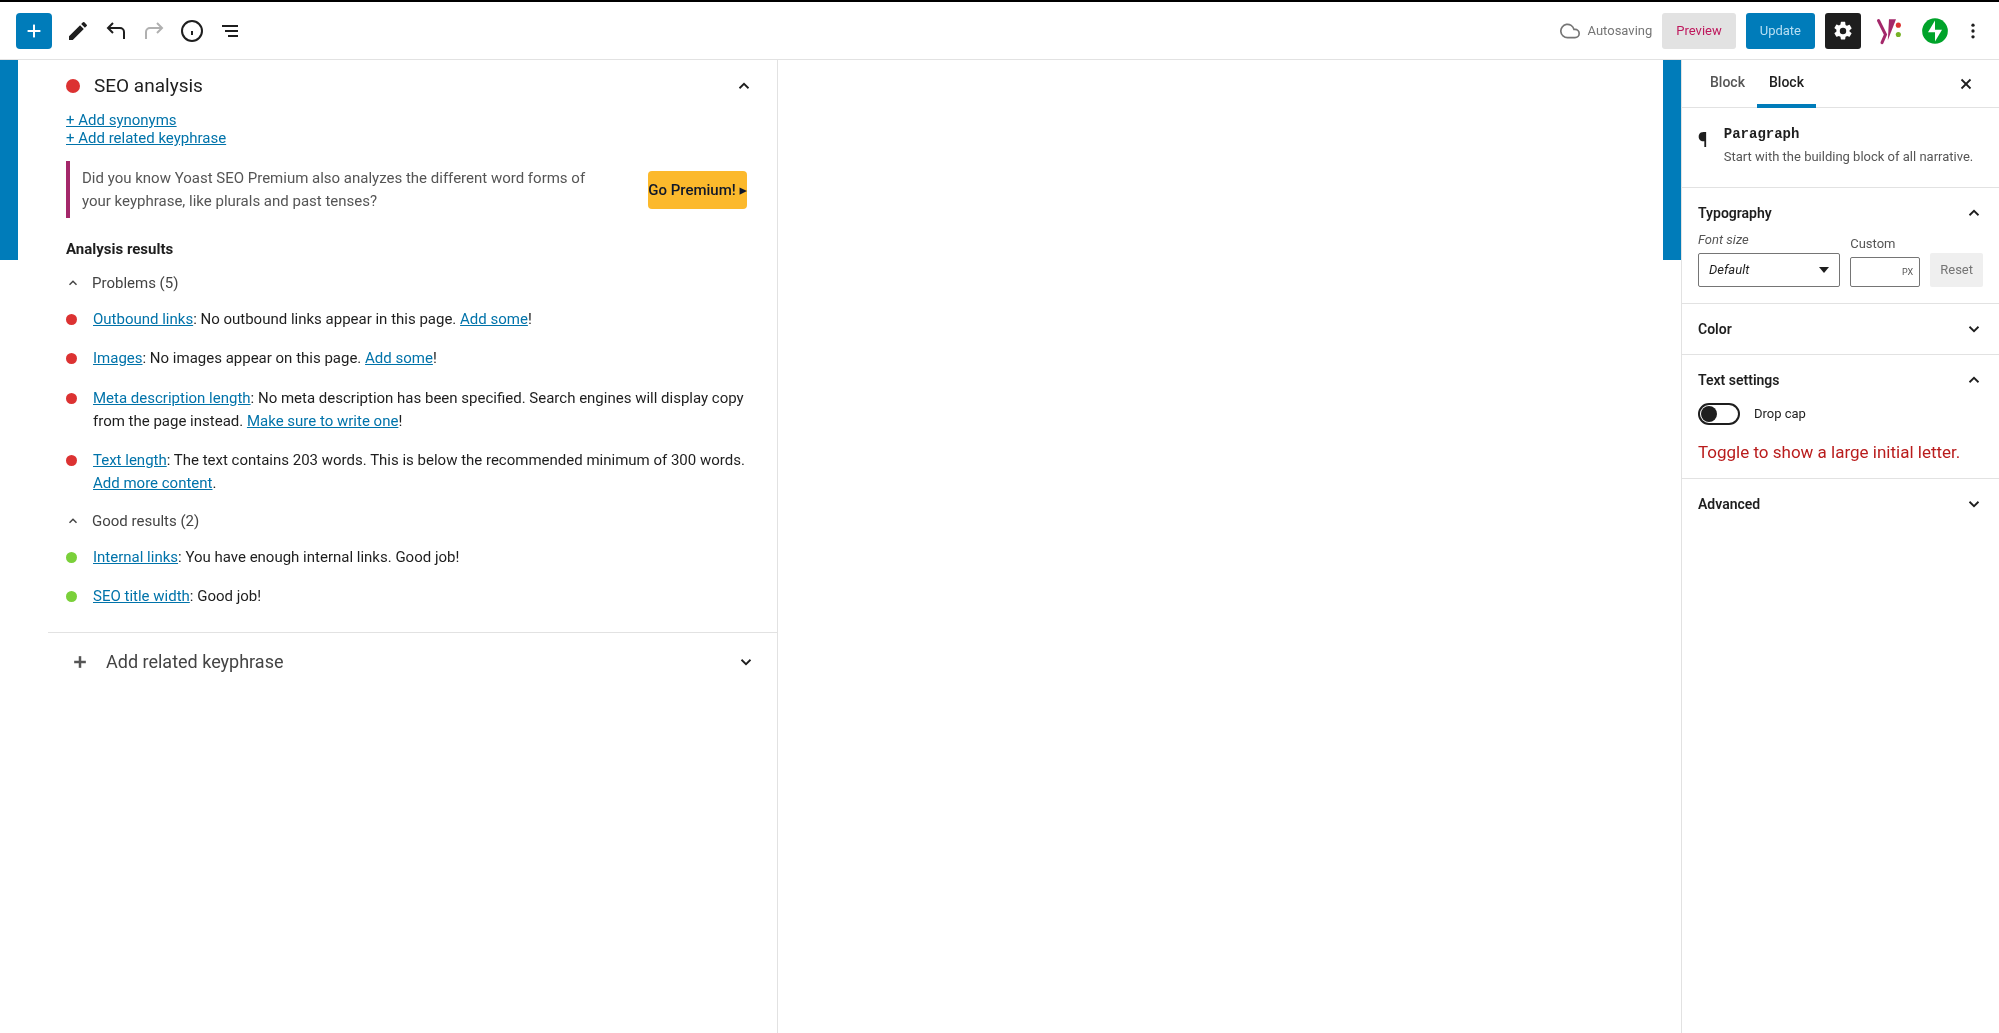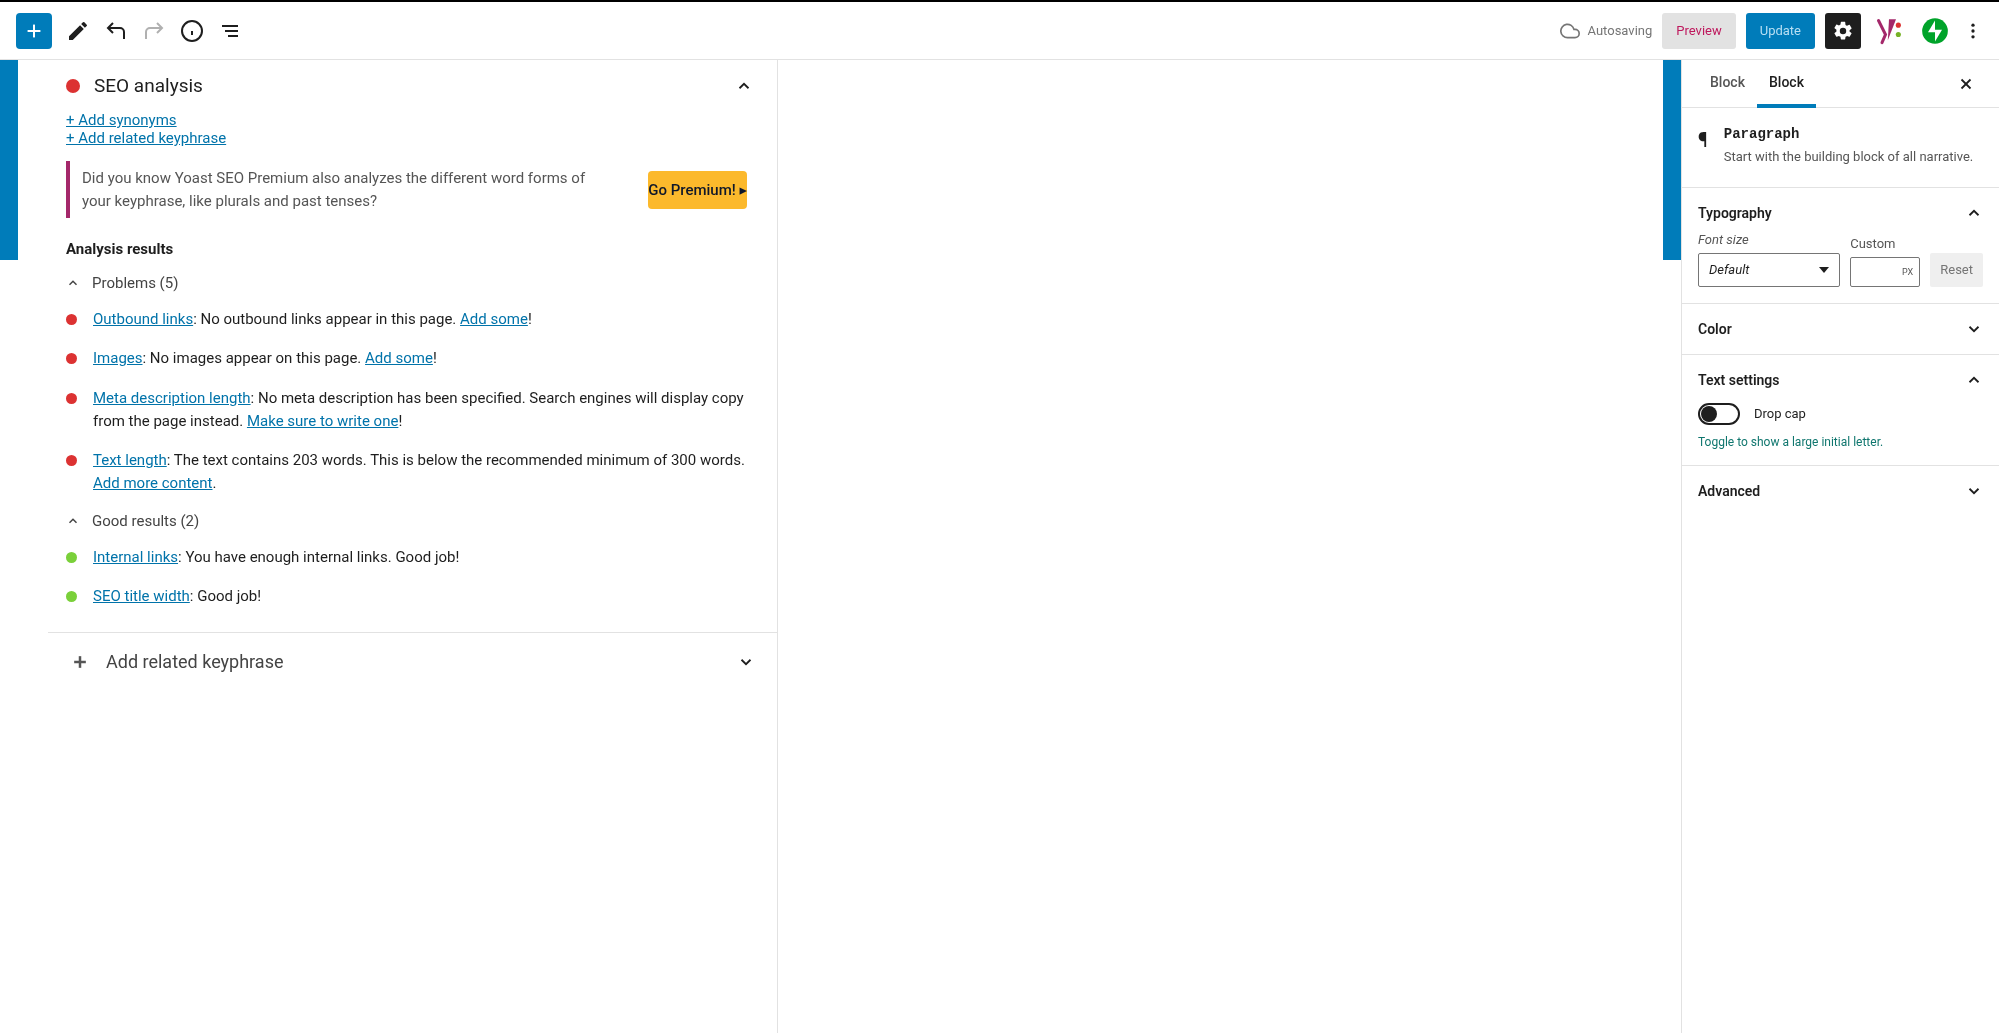--- a/index.html
+++ b/index.html
@@ -52,21 +52,21 @@
   .fs-col label, .cust-col label { font-size: 13px; color: #555; margin-bottom: 6px; display:block;}
   .select { width: 100%; height: 34px; border: 1px solid #757575; border-radius: 2px; padding: 0 28px 0 10px; background:#fff; position:relative; display:flex; align-items:center;}
   .select::after { content:""; position:absolute; right:10px; width:0;height:0;border-left:5px solid transparent;border-right:5px solid transparent;border-top:6px solid #1e1e1e;}
   .cust-col { width: 70px;}
   .px-box { width: 100%; height: 30px; border: 1px solid #757575; border-radius: 2px; display:flex; align-items:center; justify-content:flex-end; padding-right:6px; font-size:9px; color:#555;}
   .reset-btn { height: 34px; background:#efefef; color:#757575; padding:0 10px; border-radius:2px; display:flex;align-items:center;}
 
   .toggle-row { display: flex; align-items: center; gap: 14px; margin-top: 14px; }
   .toggle { width: 42px; height: 22px; border: 2px solid #1e1e1e; border-radius: 12px; position: relative; }
   .toggle::after { content:""; position:absolute; left:1px; top:1px; width:16px; height:16px; background:#1e1e1e; border-radius:50%;}
-  .muted { color:#0f766e; font-size:12px; margin-top:10px;}
+  .muted { color:#b91c1c; font-size:17px; margin-top:17px;}
 
   
   .seo-header { display: flex; align-items: center; justify-content: space-between; padding: 14px 24px 14px 18px;}
   .seo-header-left { display: flex; align-items: center; gap: 14px;}
   .dot { width: 14px; height: 14px; border-radius: 50%; display:inline-block;}
   .dot.red { background:#dc3232;}
   .seo-title { font-size: 19px; }
   .seo-body { padding: 0 18px 8px 18px;}
   .linkish { color:#0073aa; text-decoration:underline; cursor:pointer; font-size: 15px;}
   .premium-callout { display:flex; align-items:center; gap: 13px; border-left: 4px solid #a4286a; padding: 6px 12px 6px 12px; margin-top:14px;}

